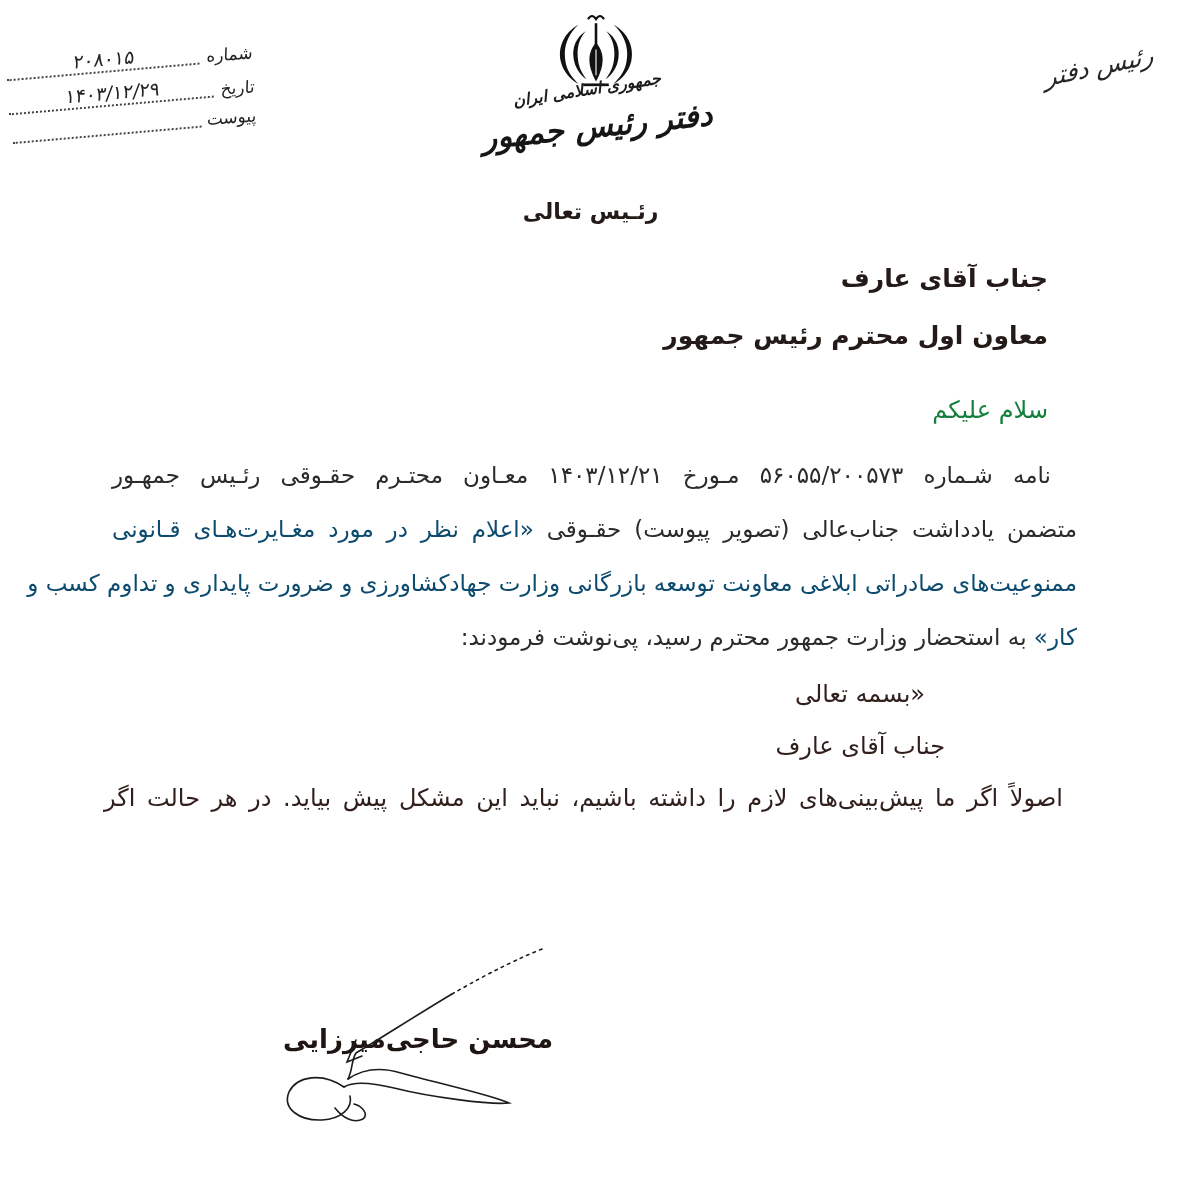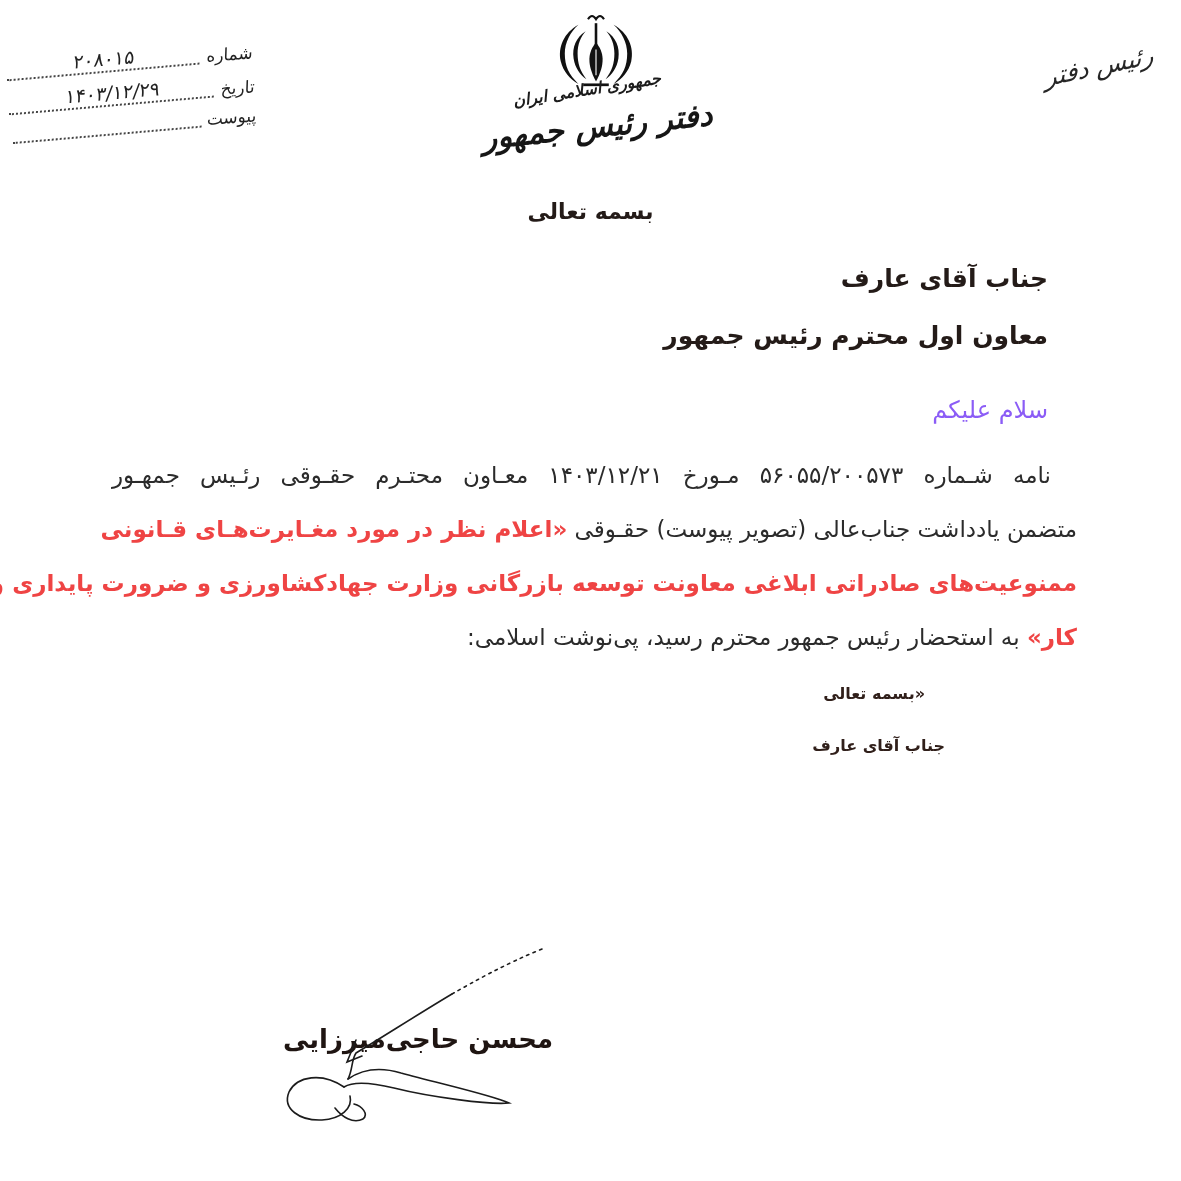--- a/index.html
+++ b/index.html
@@ -44,29 +44,29 @@
     position:absolute;left:985px;top:58px;width:170px;
     font-size:25px;font-style:italic;color:#262626;
     transform:rotate(-12deg) skewX(-8deg);white-space:nowrap;
   }
   .besmellah{
     position:absolute;left:0;right:0;top:199px;
     text-align:center;font-size:22px;font-weight:bold;color:#241b18;
   }
   
   .recipient{position:absolute;right:133px;top:250px;font-size:25px;font-weight:bold;color:#241b18;line-height:57px;}
-  .salutation{position:absolute;right:133px;top:396px;font-size:24px;color:#8b5cf6;}
+  .salutation{position:absolute;right:133px;top:396px;font-size:24px;color:#15803d;}
   
   .body-par{position:absolute;right:104px;left:112px;top:448px;font-size:23px;line-height:54px;color:#2b2b2b;}
   .jline{text-align:justify;text-align-last:justify;white-space:nowrap;}
   .lastline{text-align:right;}
   .indent1{padding-right:26px;}
-  b,.b{font-weight:bold;color:#ef4444;}
+  b,.b{font-weight:normal;color:#0c4a6e;}
   
-  .note{position:absolute;right:104px;left:104px;top:668px;font-size:16px;line-height:52px;color:#301f1a;font-weight:bold;}
+  .note{position:absolute;right:104px;left:104px;top:668px;font-size:24px;line-height:52px;color:#301f1a;font-weight:normal;}
   .note .head1{text-align:right;padding-right:152px;}
   .note .head2{text-align:right;padding-right:132px;}
   .note .q1{padding-right:14px;}
   
   .sig-name{
     position:absolute;left:253px;top:1024px;width:330px;
     font-size:26px;font-weight:bold;color:#1f1512;
     white-space:nowrap;letter-spacing:0.5px;text-align:center;
   }
   .sig-svg{position:absolute;left:225px;top:928px;width:400px;height:225px;}
@@ -105,38 +105,39 @@
     <path d="M60,38 C50,50 48,64 60,87 C72,64 70,50 60,38 Z" fill="#111"></path>
     <path d="M60,47 L60,79" stroke="#fff" stroke-width="1.4"></path>
     <path d="M44,91 L76,91" stroke="#111" stroke-width="3.4"></path>
   </svg>
 
   <div class="org-top">جمهوری اسلامی ایران</div>
   <div class="org-bottom">دفتر رئیس جمهور</div>
 
   <div class="head-office">رئیس دفتر</div>
 
-  <div class="besmellah">بسمه تعالی</div>
+  <div class="besmellah">رئـیس تعالی</div>
 
   <div class="recipient">
     <div>جناب آقای عارف</div>
     <div>معاون اول محترم رئیس جمهور</div>
   </div>
   <div class="salutation">سلام علیکم</div>
 
   <div class="body-par">
     <div class="jline indent1"><span>نامه شـماره ۵۶۰۵۵/۲۰۰۵۷۳ مـورخ ۱۴۰۳/۱۲/۲۱ معـاون محتـرم حقـوقی رئـیس جمهـور</span></div>
     <div class="jline"><span>متضمن یادداشت جناب‌عالی (تصویر پیوست) حقـوقی </span><span class="b">«اعلام نظر در مورد مغـایرت‌هـای قـانونی</span></div>
     <div class="jline b"><span>ممنوعیت‌های صادراتی ابلاغی معاونت توسعه بازرگانی وزارت جهادکشاورزی و ضرورت پایداری و تداوم کسب و</span></div>
-    <div class="lastline"><span class="b">کار»</span><span> به استحضار رئیس جمهور محترم رسید، پی‌نوشت اسلامی:</span></div>
+    <div class="lastline"><span class="b">کار»</span><span> به استحضار وزارت جمهور محترم رسید، پی‌نوشت فرمودند:</span></div>
   </div>
 
   <div class="note">
     <div class="head1">«بسمه تعالی</div>
     <div class="head2">جناب آقای عارف</div>
+    <div class="jline q1"><span>اصولاً اگر ما پیش‌بینی‌های لازم را داشته باشیم، نباید این مشکل پیش بیاید. در هر حالت اگر</span></div>
   </div>
 
   <div class="sig-name">محسن حاجی‌میرزایی</div>
   <svg class="sig-svg" viewBox="225 928 400 225" aria-hidden="true">
     <g fill="none" stroke="#1c1c1c" stroke-width="1.6" stroke-linecap="round">
       <path d="M542,949 C505,964 475,981 452,994" stroke-dasharray="2.5,4.5"></path>
       <path d="M452,994 C420,1013 378,1040 356,1053 C351,1061 353,1069 348,1079"></path>
       <path d="M348,1079 C364,1068 381,1067 401,1073 C441,1084 491,1095 509,1103 C490,1105 430,1097 394,1088 C369,1082 352,1082 344,1087"></path>
       <path d="M344,1087 C322,1072 297,1076 289,1092 C282,1109 300,1121 322,1120 C341,1119 353,1108 350,1096"></path>
       <path d="M335,1108 C342,1117 353,1124 363,1119 C369,1114 362,1106 354,1104"></path>

